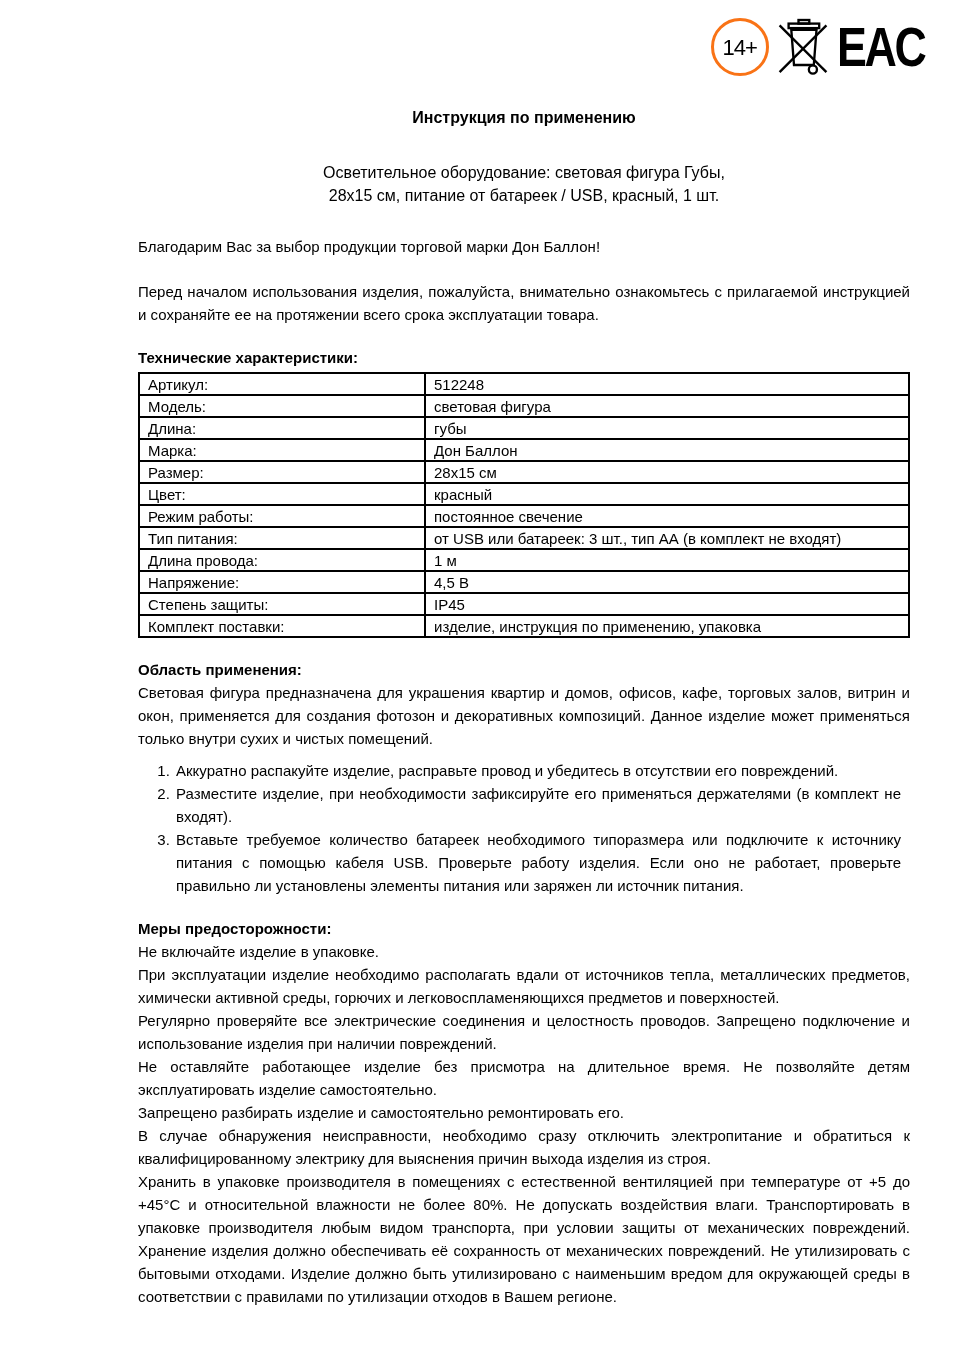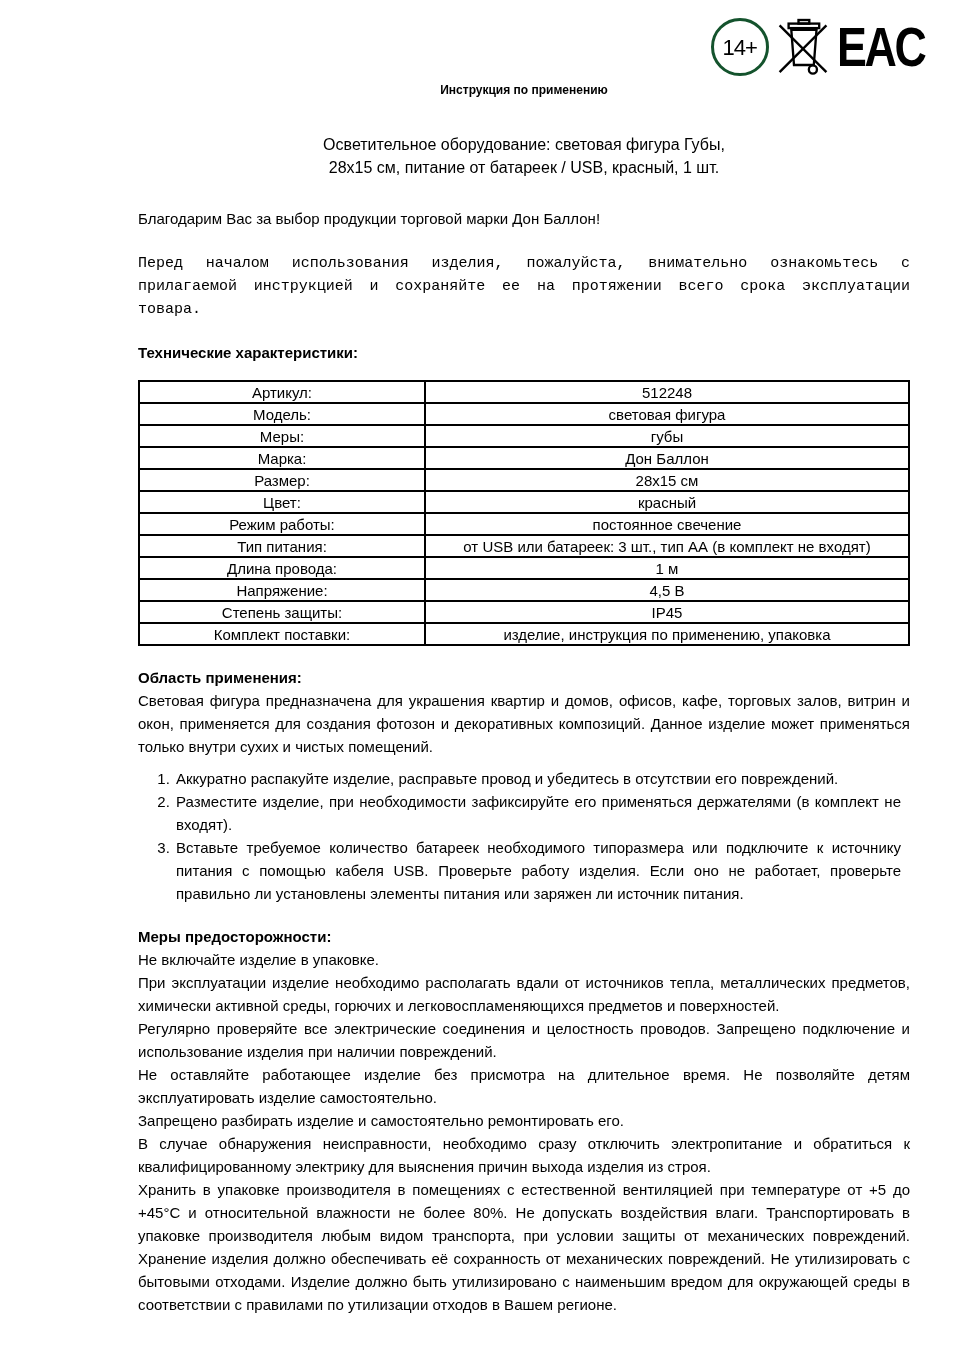--- a/index.html
+++ b/index.html
@@ -15,53 +15,52 @@
     margin:0 auto;
   }
   .content{padding:0 58px 0 138px;}
   
   .marks{
     position:absolute;top:18px;right:22px;
     display:flex;align-items:center;gap:7px;
   }
   .age-badge{
     width:52px;height:52px;
-    border:3px solid #14532d;border-radius:50%;
+    border:3px solid #f97316;border-radius:50%;
     display:flex;align-items:center;justify-content:center;
     font-size:22px;font-weight:normal;letter-spacing:-1px;
   }
   .weee{display:block;}
   .eac{
     font-size:56px;font-weight:bold;line-height:52px;
     letter-spacing:-3px;
     transform:scaleX(0.8);transform-origin:left center;
     font-family:"Liberation Sans",sans-serif;
   }
   .title{
-    margin:0;padding-top:80px;
+    margin:0;padding-top:108px;
     text-align:center;
-    font-size:12px;font-weight:bold;line-height:20px;
+    font-size:16px;font-weight:bold;line-height:20px;
   }
   .subtitle{
     margin-top:33px;
     text-align:center;
     font-weight:normal;font-size:16px;line-height:23px;
   }
   .p-thanks{margin:28px 0 0 0;}
-  .p-notice{margin:22px 0 0 0;text-align:justify;font-family:Liberation Mono, monospace;}
+  .p-notice{margin:22px 0 0 0;text-align:justify;}
   h2{
     font-size:15px;font-weight:bold;
     margin:20px 0 0 0;line-height:23px;
   }
   table.specs{
     border-collapse:collapse;
     width:100%;
-    margin-top:16px;
+    margin-top:3px;
     font-size:15px;
-    text-align:center;
   }
   table.specs td{
     border:2px solid #000;
     height:20px;
     padding:0 8px;
     vertical-align:middle;
     line-height:19px;
   }
   td.spec-label{width:268px;}
   p.just{margin:0;text-align:justify;}
@@ -110,21 +109,21 @@
       <tbody>
         <tr>
             <td class="spec-label">Артикул:</td>
             <td>512248</td>
           </tr>
         <tr>
             <td class="spec-label">Модель:</td>
             <td>световая фигура</td>
           </tr>
         <tr>
-            <td class="spec-label">Меры:</td>
+            <td class="spec-label">Длина:</td>
             <td>губы</td>
           </tr>
         <tr>
             <td class="spec-label">Марка:</td>
             <td>Дон Баллон</td>
           </tr>
         <tr>
             <td class="spec-label">Размер:</td>
             <td>28х15 см</td>
           </tr>

